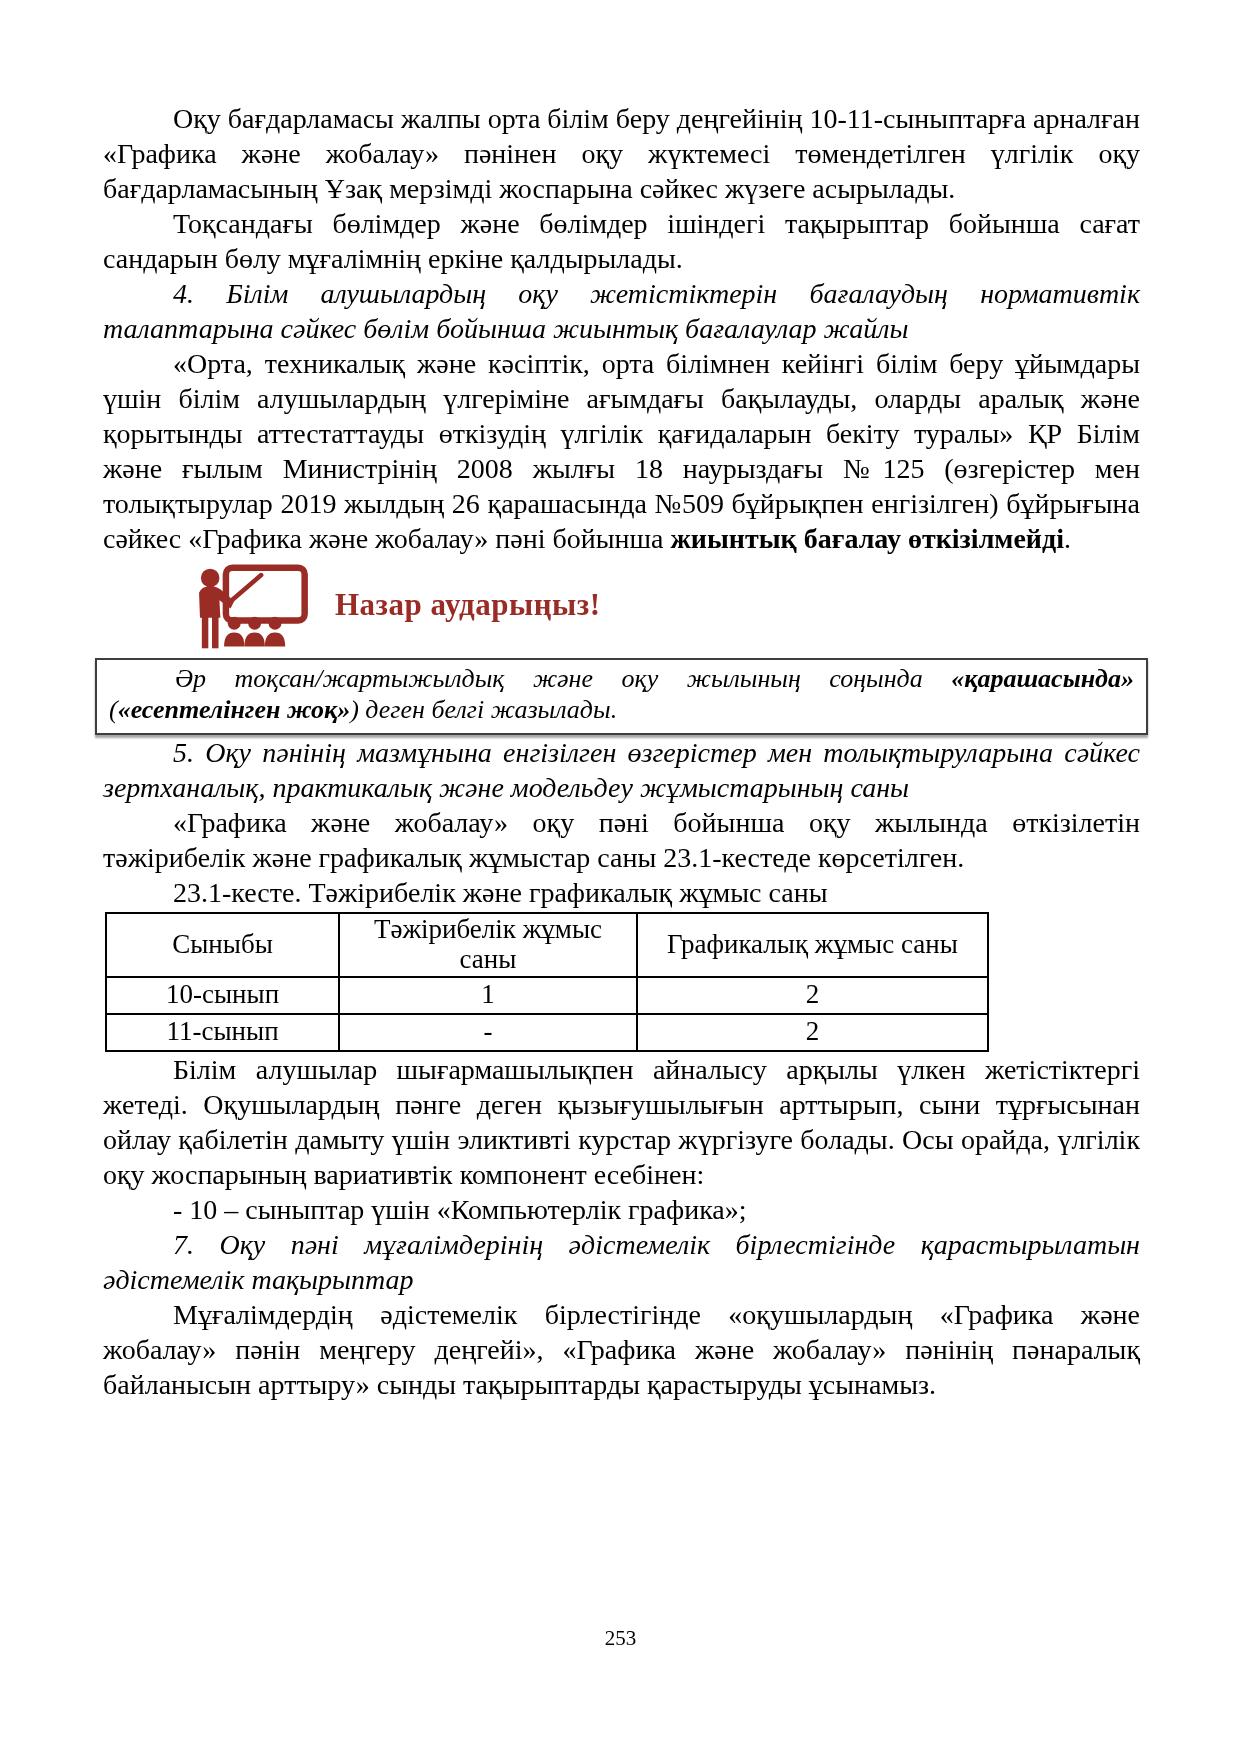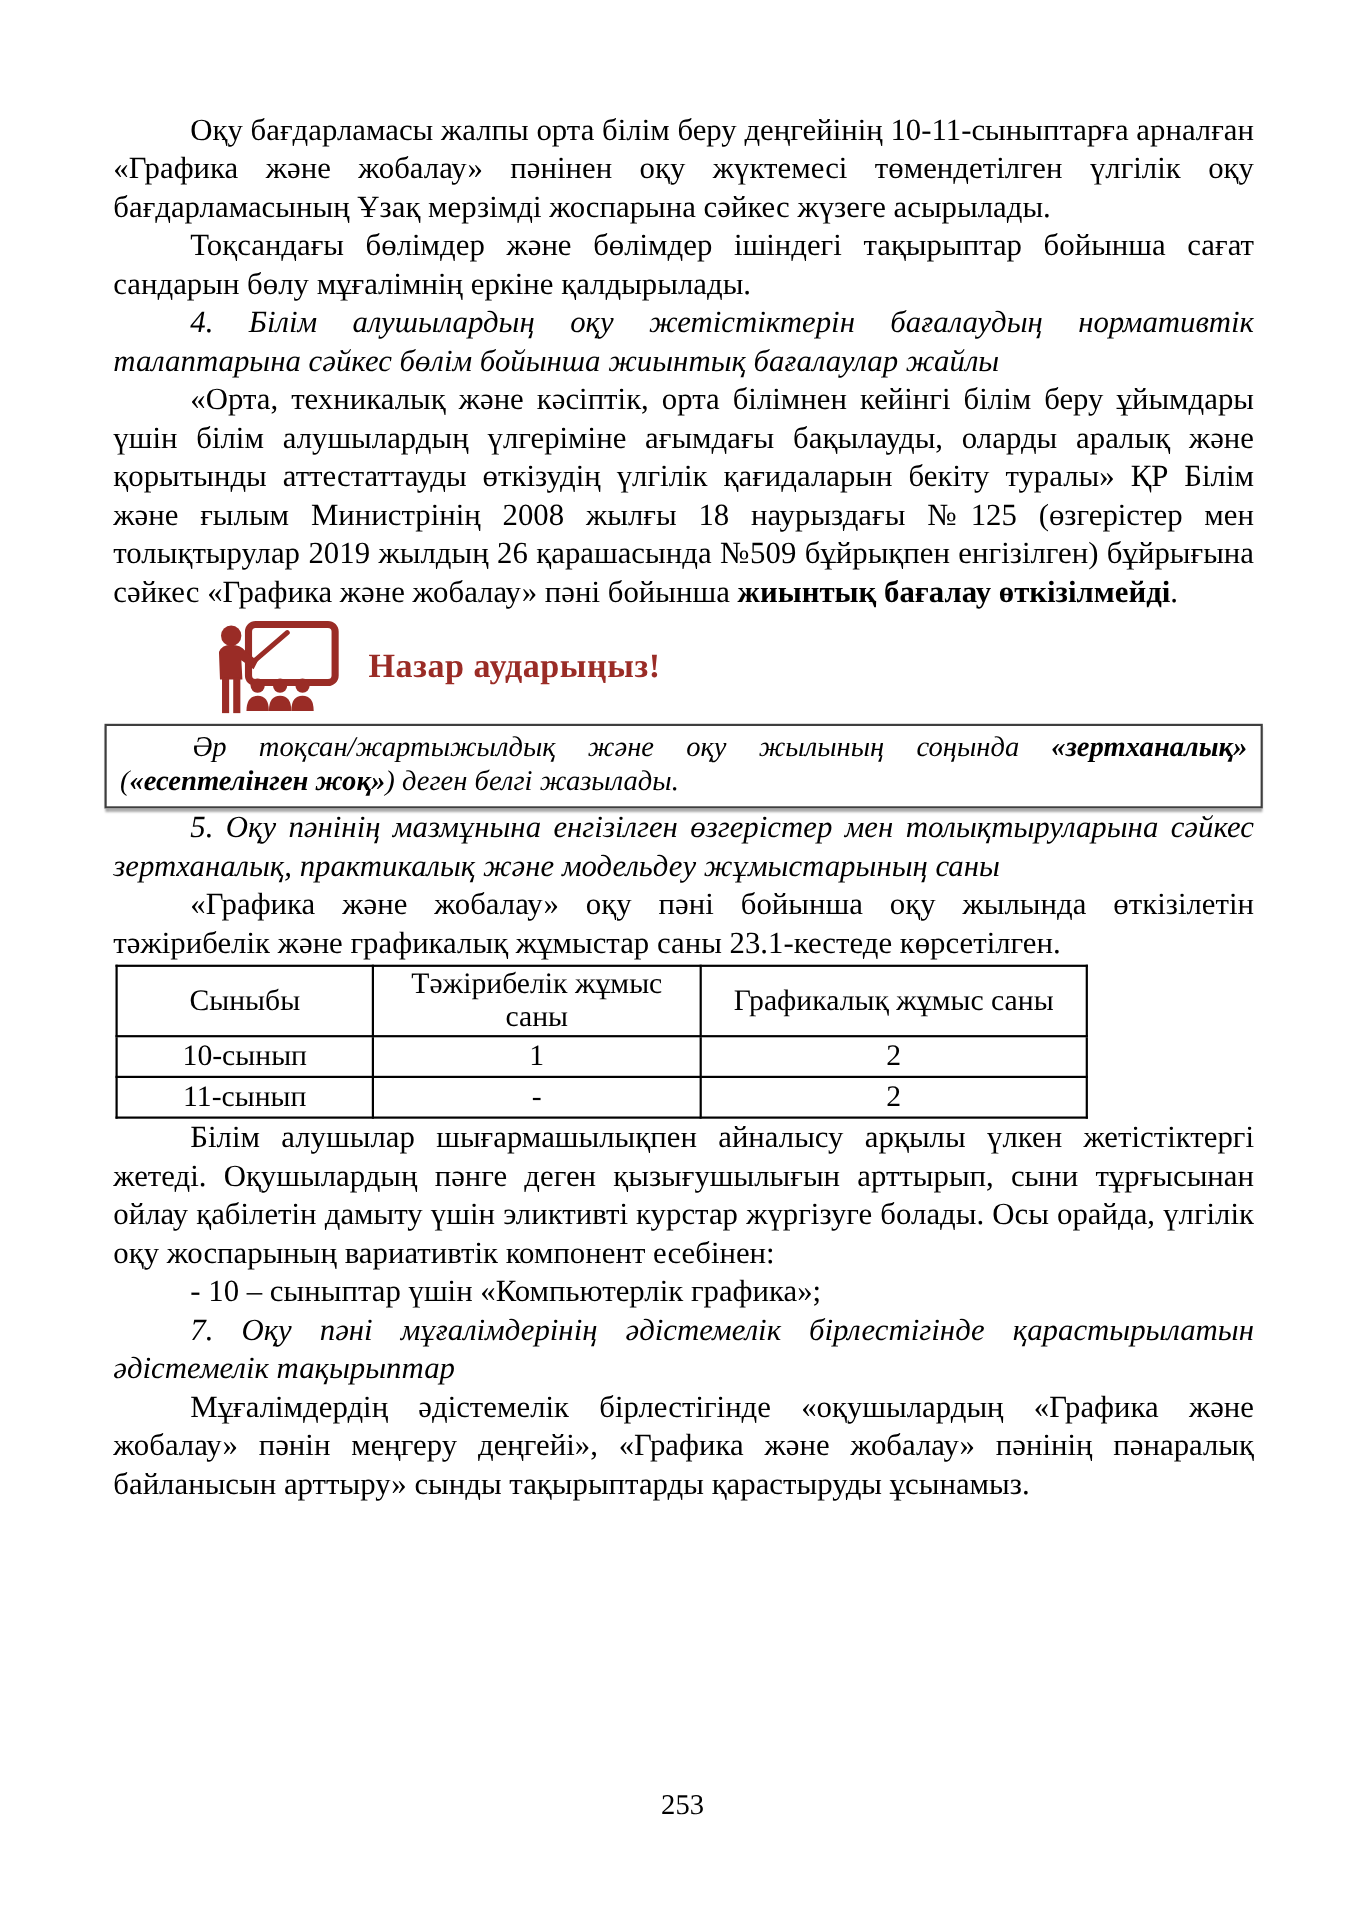--- a/index.html
+++ b/index.html
@@ -64,21 +64,21 @@
     border:2px solid #000;
     font-weight:normal;
     text-align:center;
     padding:1px 8px;
     height:33px;
     line-height:1.1;
   }
   .col-1 { width:26%; } .col-2 { width:33.8%; } .col-3 { width:40.2%; }
   .page-number {
     position:absolute; left:0; right:0; top:1626px;
-    text-align:center; font-size:26px;
+    text-align:center; font-size:21px;
   }
 </style>
 </head>
 <body>
 
 <div class="page">
 
   <p class="body">Оқу бағдарламасы жалпы орта білім беру деңгейінің 10-11-сыныптарға арналған «Графика және жобалау» пәнінен оқу жүктемесі төмендетілген үлгілік оқу бағдарламасының Ұзақ мерзімді жоспарына сәйкес жүзеге асырылады.</p>
   <p class="body">Тоқсандағы бөлімдер және бөлімдер ішіндегі тақырыптар бойынша сағат сандарын бөлу мұғалімнің еркіне қалдырылады.</p>
 
@@ -97,25 +97,26 @@
       <circle class="fil" cx="48" cy="64" r="7"></circle>
       <circle class="fil" cx="70" cy="64" r="7"></circle>
       <circle class="fil" cx="92" cy="64" r="7"></circle>
       <path class="fil" d="M37,89 Q37,74 48,74 Q59,74 59,89 Z"></path>
       <path class="fil" d="M59,89 Q59,74 70,74 Q81,74 81,89 Z"></path>
       <path class="fil" d="M81,89 Q81,74 92,74 Q103,74 103,89 Z"></path>
     </svg>
     <span class="attention-label">Назар аударыңыз!</span>
   </div>
 
-  <div class="callout"><span>Әр тоқсан/жартыжылдық және оқу жылының соңында </span><span class="bold">«зертханалық»</span><span> (</span><span class="bold">«есептелінген жоқ»</span><span>) деген белгі жазылады.</span></div>
+  <div class="callout"><span>Әр тоқсан/жартыжылдық және оқу жылының соңында </span><span class="bold">«қарашасында»</span><span> (</span><span class="bold">«есептелінген жоқ»</span><span>) деген белгі жазылады.</span></div>
 
   <p class="body italic mt-sec">5. Оқу пәнінің мазмұнына енгізілген өзгерістер мен толықтыруларына сәйкес зертханалық, практикалық және модельдеу жұмыстарының саны</p>
   <p class="body">«Графика және жобалау» оқу пәні бойынша оқу жылында өткізілетін тәжірибелік және графикалық жұмыстар саны 23.1-кестеде көрсетілген.</p>
 
+  <p class="body table-caption">23.1-кесте. Тәжірибелік және графикалық жұмыс саны</p>
 
   <table class="data">
     <thead>
       <tr>
         <th class="col-1">Сыныбы</th>
         <th class="col-2">Тәжірибелік жұмыс саны</th>
         <th class="col-3">Графикалық жұмыс саны</th>
       </tr>
     </thead>
     <tbody>

